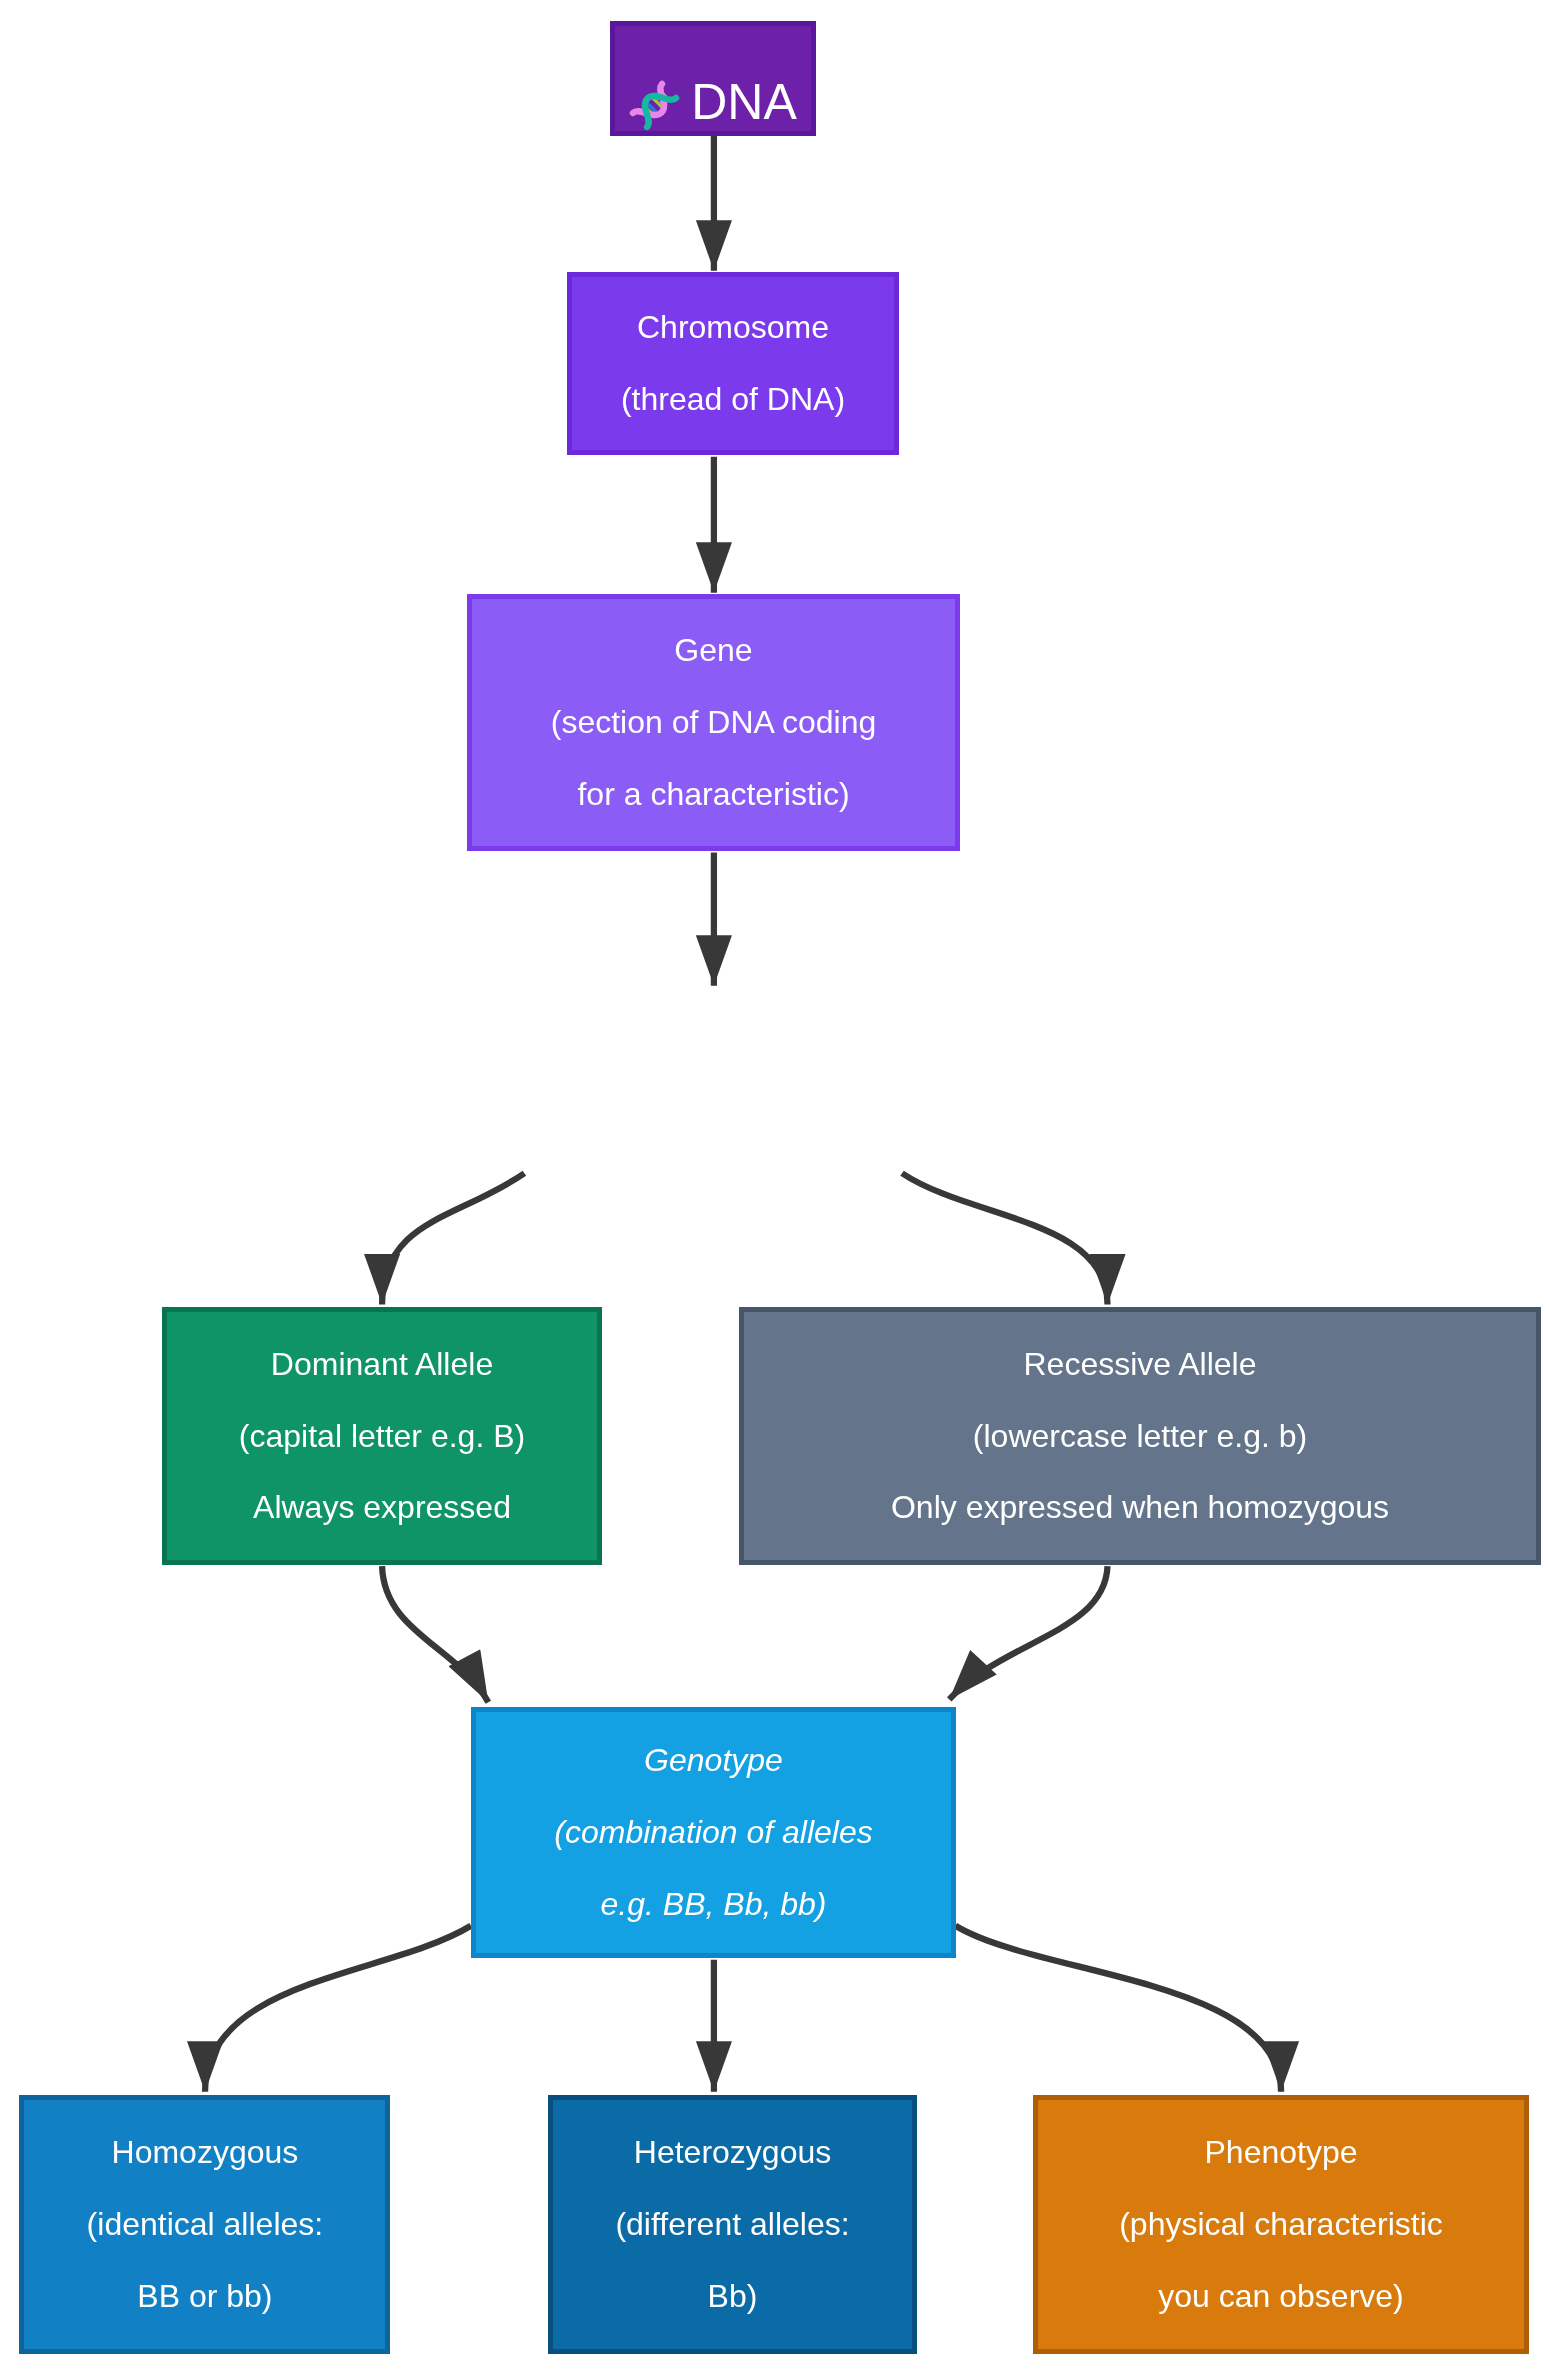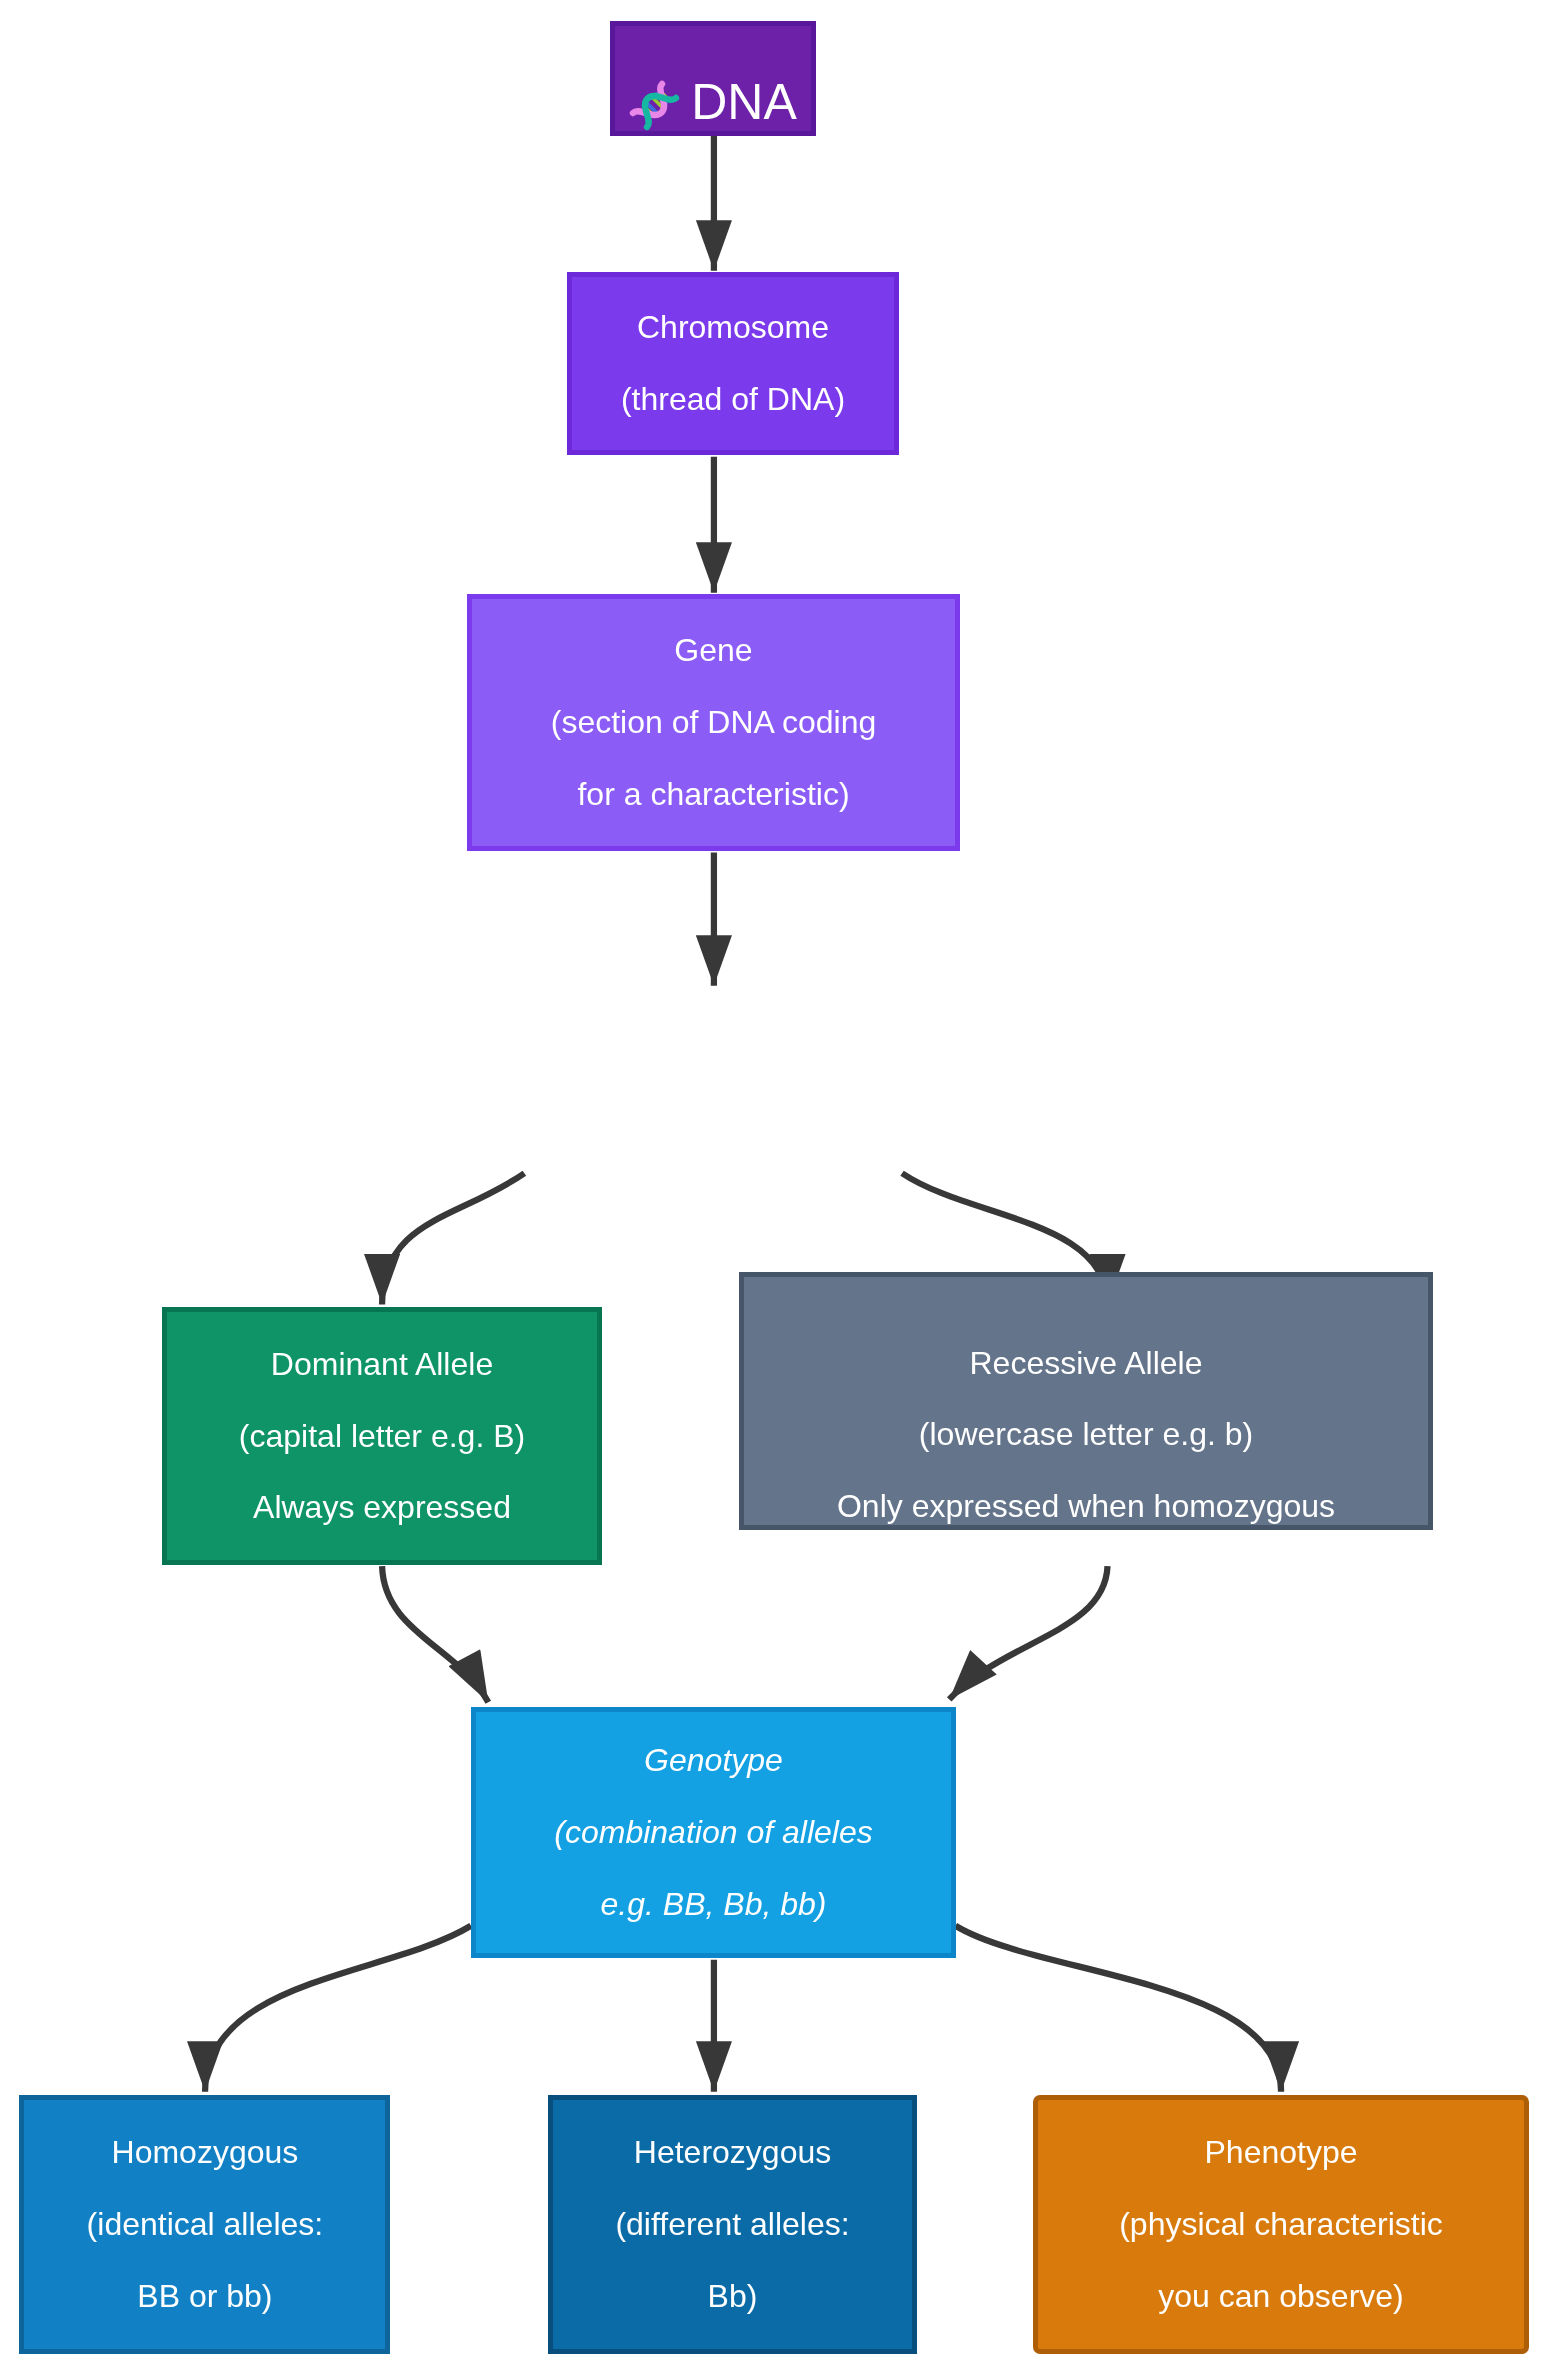--- a/index.html
+++ b/index.html
@@ -48,25 +48,25 @@
     fill: none;
     stroke: #383838;
     stroke-width: 9;
   }
   
   #node-dna          { left: 610px;  top: 21px;   width: 206px;  height: 115px; }
   #node-chromosome   { left: 567px;  top: 272px;  width: 332px;  height: 183px; }
   #node-gene         { left: 467px;  top: 594px;  width: 493px;  height: 257px; }
   #node-allele       { left: 508px;  top: 987px; width: 411px;  height: 186px; }
   #node-dominant     { left: 162px;  top: 1307px; width: 440px;  height: 258px; }
-  #node-recessive    { left: 739px; top: 1272px; width: 694px; height: 258px; justify-content: flex-end; }
+  #node-recessive    { left: 739px; top: 1307px; width: 802px; height: 258px; }
   #node-genotype     { left: 471px;  top: 1707px; width: 485px;  height: 251px; }
   #node-homozygous   { left: 19.4px;   top: 2095px; width: 371px;  height: 259px; }
   #node-heterozygous { left: 548px;  top: 2095px; width: 369px;  height: 259px; }
-  #node-phenotype    { left: 1033px; top: 2095px; width: 496px;  height: 259px; border-radius: 7px; }
+  #node-phenotype    { left: 1033px; top: 2095px; width: 496px;  height: 259px; }
 </style>
 </head>
 <body>
 
 <div id="canvas" style="background: rgb(255, 255, 255);">
 
   <svg id="edges" viewBox="0 0 2232 3424" xmlns="http://www.w3.org/2000/svg" aria-hidden="true">
     <defs>
       <marker id="ah" viewBox="0 0 14 10" refX="14" refY="5" markerWidth="105" markerHeight="52" markerUnits="userSpaceOnUse" orient="auto">
         <path d="M0,0 L14,5 L0,10 Z" fill="#383838"></path>

